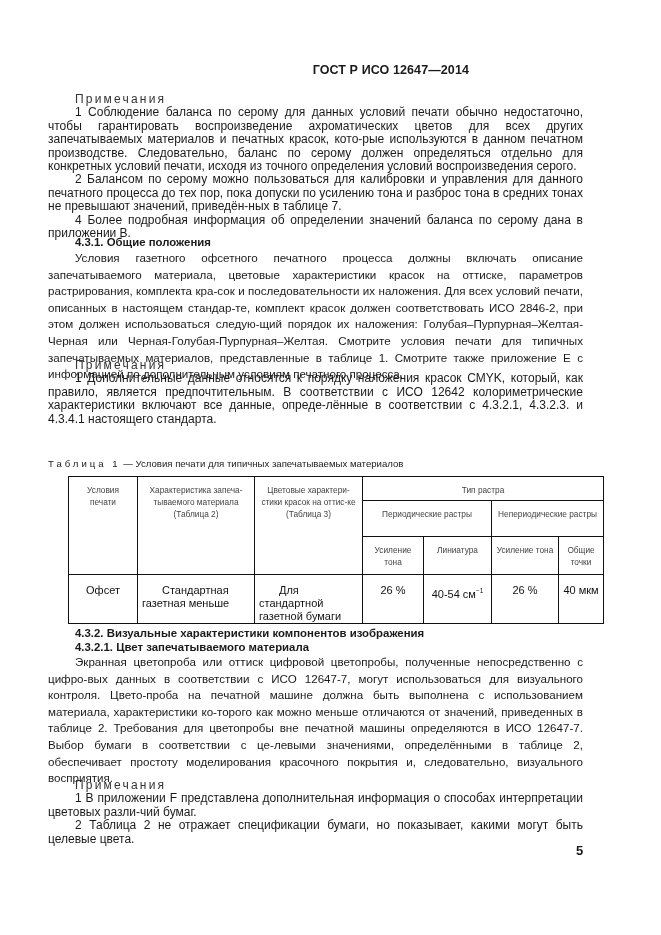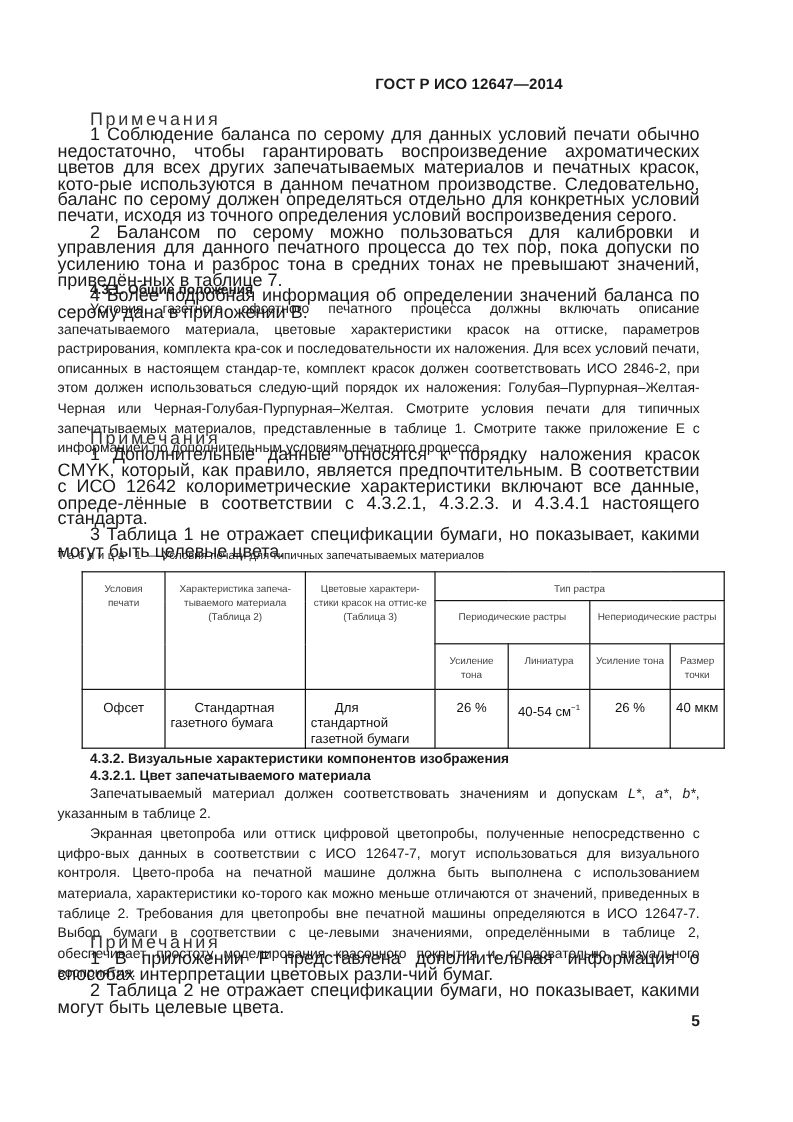--- a/index.html
+++ b/index.html
@@ -1,21 +1,21 @@
 <!DOCTYPE html>
 <html><head>
 <meta charset="utf-8">
 <style>
   html, body { margin: 0; padding: 0; background: #ffffff; }
   body { width: 661px; height: 935px; position: relative; overflow: hidden;
          font-family: "Liberation Sans", sans-serif; color: #1a1a1a; }
   .page { position: absolute; left: 0; top: 0; width: 547px; height: 935px; text-decoration: underline; }
   .header { position: absolute; top: 63px; right: 78px; font-weight: bold; font-size: 12.5px; letter-spacing: 0.1px; }
   .block { position: absolute; left: 48px; width: 535px; }
-  .note { font-size: 15px; line-height: 13.4px; text-align: justify; }
+  .note { font-size: 12px; line-height: 13.4px; text-align: justify; }
   .note .lbl { padding-left: 27px; letter-spacing: 2.2px; color: #333; }
   .note p { margin: 0; text-indent: 27px; }
   .body-text { font-size: 11.6px; line-height: 16.6px; text-align: justify; }
   .body-text p { margin: 0; text-indent: 27px; }
   .h { font-weight: bold; font-size: 11.4px; padding-left: 27px; }
   .caption { font-size: 9.6px; }
   .caption .sp { letter-spacing: 3px; }
   table.t { position: absolute; left: 48px; top: 476px; border-collapse: collapse; width: 535px; table-layout: fixed; margin-left: 20px; }
   table.t td { border: 1.6px solid #111; font-size: 8.3px; color: #444; text-align: center; vertical-align: top; padding: 7px 4px 0 4px; line-height: 12px; }
   table.t td.data { font-size: 11px; color: #111; padding-top: 9px; line-height: 13px; }
@@ -40,21 +40,20 @@
 
   <div class="block h" style="top:236px;">4.3.1. Общие положения</div>
 
   <div class="block body-text" style="top:250px;">
     <p>Условия газетного офсетного печатного процесса должны включать описание запечатываемого материала, цветовые характеристики красок на оттиске, параметров растрирования, комплекта кра-сок и последовательности их наложения. Для всех условий печати, описанных в настоящем стандар-те, комплект красок должен соответствовать ИСО 2846-2, при этом должен использоваться следую-щий порядок их наложения: Голубая–Пурпурная–Желтая-Черная или Черная-Голубая-Пурпурная–Желтая. Смотрите условия печати для типичных запечатываемых материалов, представленные в таблице 1. Смотрите также приложение Е с информацией по дополнительным условиям печатного процесса.</p>
   </div>
 
   <div class="block note" style="top:359px;">
     <div class="lbl">Примечания</div>
     <p>1  Дополнительные данные относятся к порядку наложения красок CMYK, который, как правило, является предпочтительным. В соответствии с ИСО 12642 колориметрические характеристики включают все данные, опреде-лённые в соответствии с 4.3.2.1, 4.3.2.3. и 4.3.4.1 настоящего стандарта.</p>
-    <p>3 Таблица 1 не отражает спецификации бумаги, но показывает, какими могут быть целевые цвета.</p>
   </div>
 
   <div class="block caption" style="top:458px;">
     <span class="sp">Таблица 1</span><span> — Условия печати для типичных запечатываемых материалов</span>
   </div>
 
   <table class="t">
     <colgroup>
       <col style="width:69px">
         <col style="width:117px">
@@ -72,39 +71,38 @@
       <td colspan="4">Тип растра</td>
     </tr>
     <tr style="height:36px;">
       <td colspan="2">Периодические растры</td>
       <td colspan="2">Непериодические растры</td>
     </tr>
     <tr style="height:38px;">
       <td>Усиление тона</td>
       <td>Линиатура</td>
       <td>Усиление тона</td>
-      <td>Размер точки</td>
+      <td>Общие точки</td>
     </tr>
     <tr style="height:37px;">
       <td class="data">Офсет</td>
-      <td class="data just" style="text-indent:20px;">Стандартная газетного бумага</td>
+      <td class="data just" style="text-indent:20px;">Стандартная газетная меньше</td>
       <td class="data just" style="text-indent:20px;">Для стандартной газетной бумаги</td>
       <td class="data">26 %</td>
       <td class="data"><span>40-54 см</span><sup>−1</sup></td>
       <td class="data">26 %</td>
       <td class="data">40 мкм</td>
     </tr>
   </tbody>
     </table>
 
   <div class="block h" style="top:627px;">4.3.2. Визуальные характеристики компонентов изображения</div>
   <div class="block h" style="top:641px;">4.3.2.1. Цвет запечатываемого материала</div>
 
   <div class="block body-text" style="top:654px;">
-    <p><span>Запечатываемый материал должен соответствовать значениям и допускам </span><i>L*</i>, <i>a*</i>, <i>b*</i><span>, указанным в таблице 2.</span></p>
     <p>Экранная цветопроба или оттиск цифровой цветопробы, полученные непосредственно с цифро-вых данных в соответствии с ИСО 12647-7, могут использоваться для визуального контроля. Цвето-проба на печатной машине должна быть выполнена с использованием материала, характеристики ко-торого как можно меньше отличаются от значений, приведенных в таблице 2. Требования для цветопробы вне печатной машины определяются в ИСО 12647-7. Выбор бумаги в соответствии с це-левыми значениями, определёнными в таблице 2, обеспечивает простоту моделирования красочного покрытия и, следовательно, визуального восприятия.</p>
   </div>
 
   <div class="block note" style="top:779px;">
     <div class="lbl">Примечания</div>
     <p>1 В приложении F представлена дополнительная информация о способах интерпретации цветовых разли-чий бумаг.</p>
     <p>2 Таблица 2 не отражает спецификации бумаги, но показывает, какими могут быть целевые цвета.</p>
   </div>
 
   <div class="pnum">5</div>

